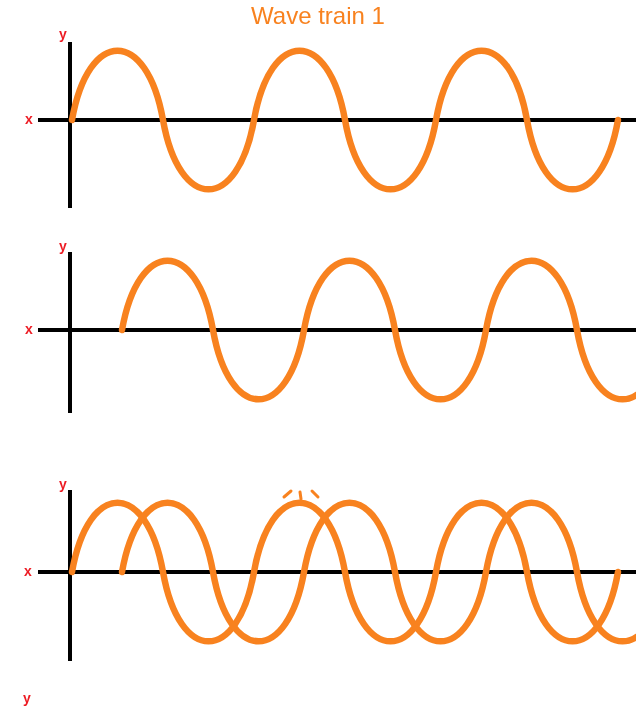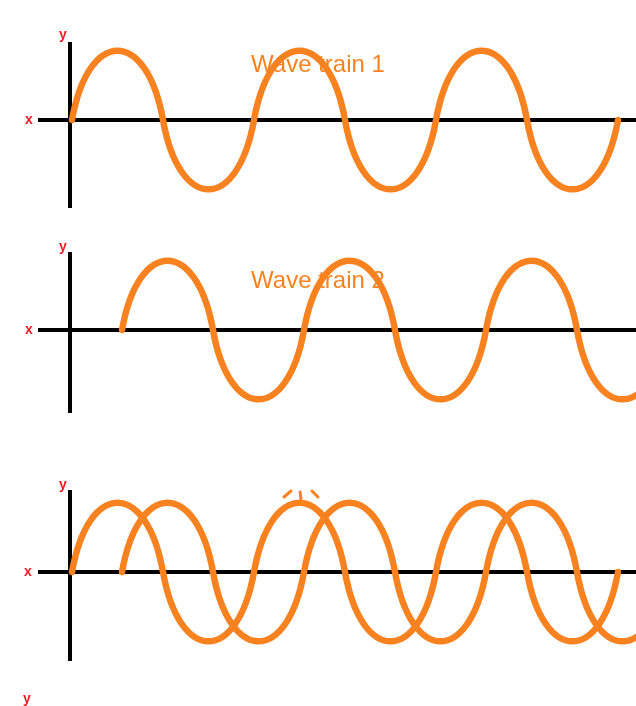--- a/index.html
+++ b/index.html
@@ -11,21 +11,20 @@
     font-family:"Liberation Sans", sans-serif;
   }
   .panel-title{
     position:absolute;
     left:0;width:636px;
     text-align:center;
     font-size:24px;
     line-height:26px;
     color:#F8821F;
     user-select:none;
-    margin-top:48px;
   }
   .t1{top:3px;}
   .t2{top:219px;}
   .t3{top:447px;}
   .axis-label{
     position:absolute;
     font-size:14px;
     font-weight:bold;
     color:#ED1C24;
     user-select:none;
@@ -51,21 +50,20 @@
       <line x1="38" y1="572" x2="636" y2="572" stroke="#000000" stroke-width="4"></line>
       <line x1="70" y1="490" x2="70" y2="661" stroke="#000000" stroke-width="4"></line>
       <path d="M 72 572 C 88.38 479.52, 146.62 479.52, 163 572 C 179.38 664.48, 237.62 664.48, 254 572 C 270.38 479.52, 328.62 479.52, 345 572 C 361.38 664.48, 419.62 664.48, 436 572 C 452.38 479.52, 510.62 479.52, 527 572 C 543.38 664.48, 601.62 664.48, 618 572" stroke="#F8821F" stroke-width="6.5" fill="none" stroke-linecap="round"></path>
       <path d="M 122 572 C 138.38 479.52, 196.62 479.52, 213 572 C 229.38 664.48, 287.62 664.48, 304 572 C 320.38 479.52, 378.62 479.52, 395 572 C 411.38 664.48, 469.62 664.48, 486 572 C 502.38 479.52, 560.62 479.52, 577 572 C 593.38 664.48, 651.62 664.48, 668 572 C 684.38 479.52, 742.62 479.52, 759 572" stroke="#F8821F" stroke-width="6.5" fill="none" stroke-linecap="round"></path>
       <line x1="284" y1="497" x2="291" y2="491" stroke="#F8821F" stroke-width="3" stroke-linecap="round"></line>
       <line x1="300" y1="492" x2="301" y2="499" stroke="#F8821F" stroke-width="3" stroke-linecap="round"></line>
       <line x1="312" y1="491" x2="318" y2="497" stroke="#F8821F" stroke-width="3" stroke-linecap="round"></line>
     </svg>
 
   <div class="panel-title t1">Wave train 1</div>
-  <div class="panel-title t2">Wave train 2</div>
 
   <span class="axis-label" style="left:59px;top:26px">y</span>
   <span class="axis-label" style="left:25px;top:111px">x</span>
 
   <span class="axis-label" style="left:59px;top:238px">y</span>
   <span class="axis-label" style="left:25px;top:321px">x</span>
 
   <span class="axis-label" style="left:59px;top:476px">y</span>
   <span class="axis-label" style="left:24px;top:563px">x</span>
 

